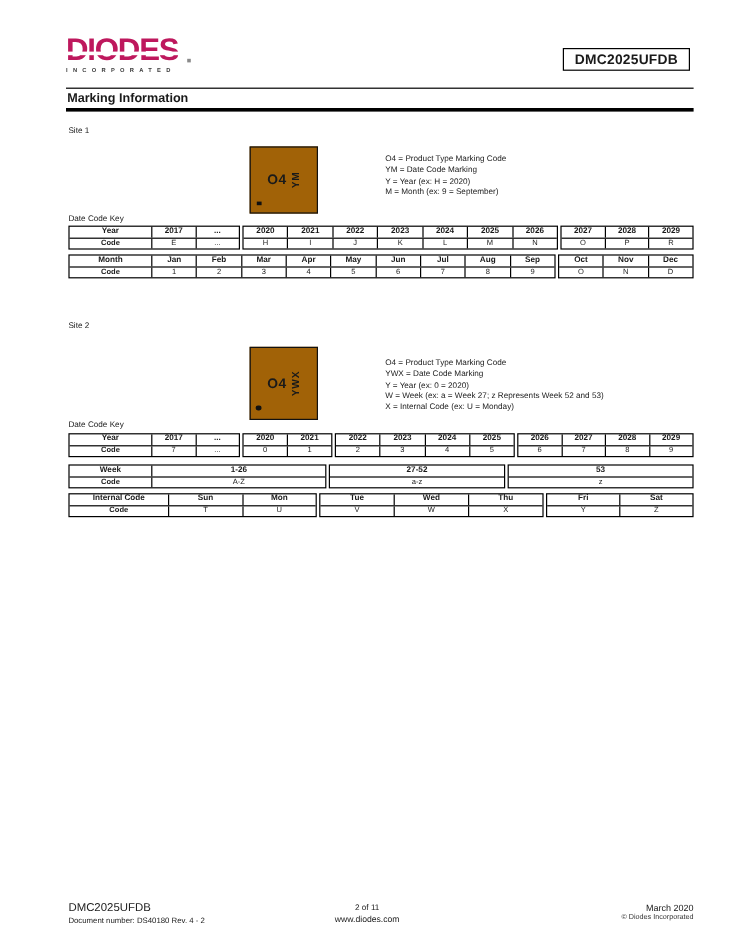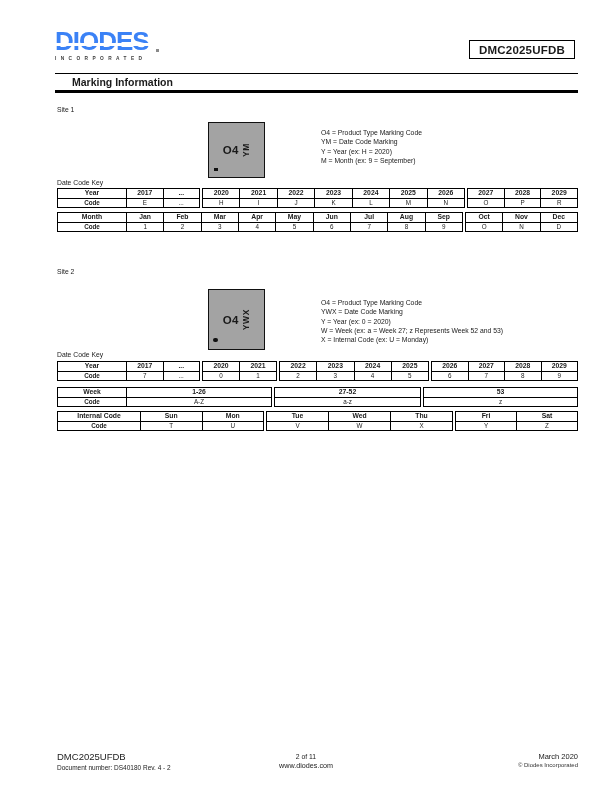--- a/index.html
+++ b/index.html
@@ -4,39 +4,39 @@
 <style>
   * { margin:0; padding:0; box-sizing:border-box; }
   html,body { background:#ffffff; }
   .page {
     position:relative; width:612px; height:792px; background:#fff;
     font-family:"Liberation Sans", sans-serif; color:#1a1a1a; overflow:hidden;
   }
 
   
   .logo { position:absolute; left:55px; top:28px; width:112px; }
-  .brand { font-size:26px; font-weight:bold; color:#3b82f6; letter-spacing:-1px; line-height:1; position:relative; display:inline-block; }
+  .brand { font-size:26px; font-weight:bold; color:#be185d; letter-spacing:-1px; line-height:1; position:relative; display:inline-block; }
   .logo-stripe { position:absolute; left:0; top:15px; width:104px; height:2.6px; background:#fff; }
   .tm-dot { position:absolute; left:101px; top:21px; width:3px; height:3px; background:#8a8a8a; }
   .logo-sub { margin-top:2px; font-size:4.8px; letter-spacing:4.4px; color:#3c3c3c; font-weight:bold; white-space:nowrap; }
 
   .part-box {
     position:absolute; left:469px; top:40px; width:106px; height:19px;
     border:1.6px solid #000; display:flex; align-items:center; justify-content:center;
     font-weight:bold; font-size:11.5px; letter-spacing:0.2px;
   }
 
   .rule-thin  { position:absolute; left:55px; top:73px; width:523px; height:1px;  background:#000; }
-  .section-title { position:absolute; left:72px; top:76px; font-size:10.5px; font-weight:bold;text-align:center; }
+  .section-title { position:absolute; left:56px; top:76px; font-size:10.5px; font-weight:bold;text-align:center; }
   .rule-thick { position:absolute; left:55px; top:90px; width:523px; height:2.6px; background:#000; }
 
   .slabel { position:absolute; font-size:6.8px; }
 
   
-  .chip { position:absolute; border:1.6px solid #111; background:#a3a3a3;
+  .chip { position:absolute; border:1.6px solid #111; background:#a16207;
           display:flex; align-items:center; justify-content:center; gap:3px; }
   .pcode { font-weight:bold; font-size:11.5px; letter-spacing:0.3px; }
   .vtext { writing-mode:vertical-rl; transform:rotate(180deg); font-weight:bold;
            font-size:8.5px; letter-spacing:0.6px; line-height:1; }
   .pin-dot { position:absolute; background:#111; }
   .pin-sq  { width:3.5px; height:3.5px; left:5px; bottom:6px; }
   .pin-rd  { width:4.5px; height:4.5px; left:4px; bottom:7px; border-radius:50%; }
 
   .legend { position:absolute; font-size:6.8px; line-height:9.3px; white-space:nowrap; }
 

